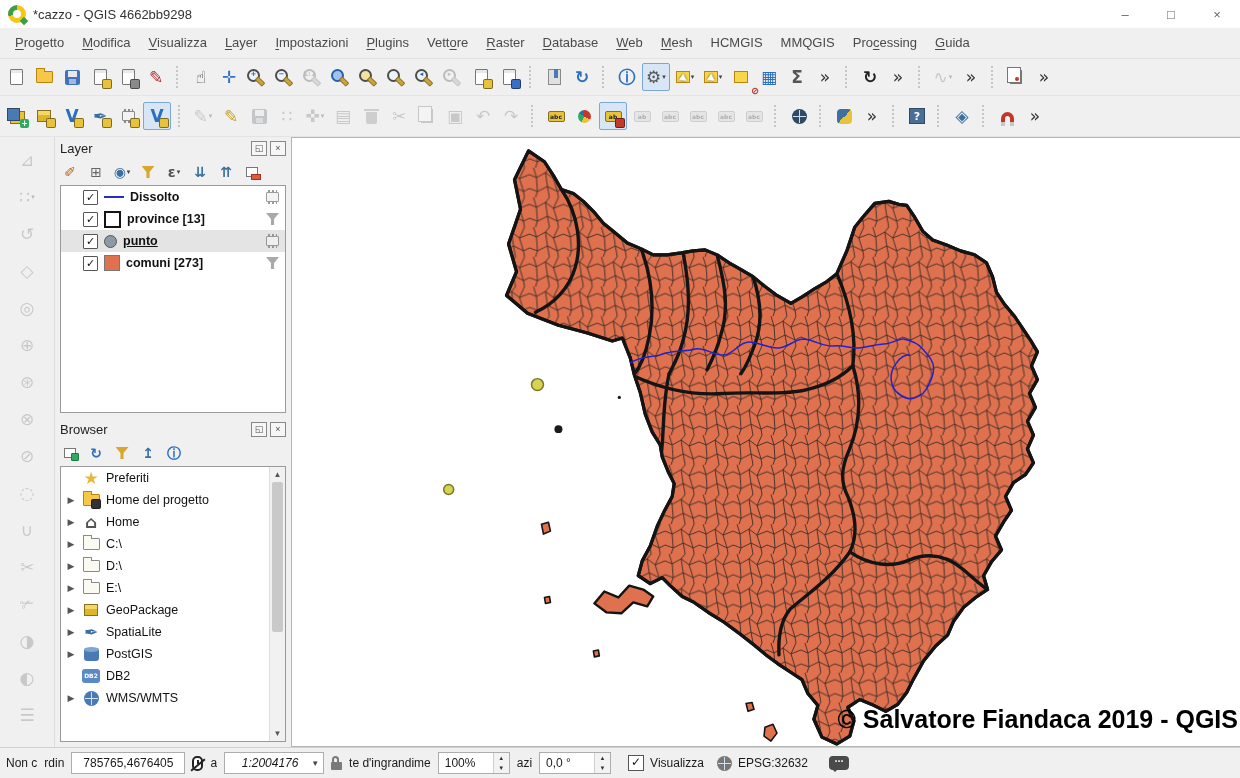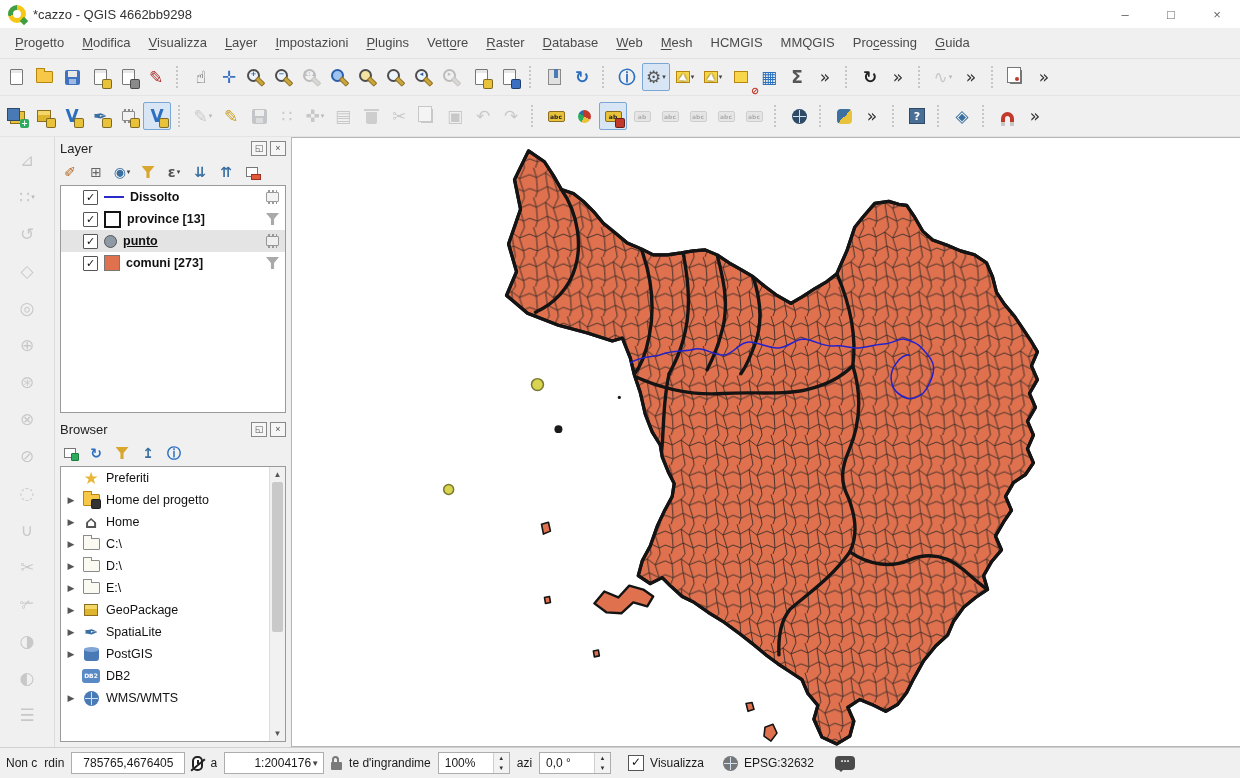--- a/index.html
+++ b/index.html
@@ -143,21 +143,21 @@
   .statusbar{height:30px;background:#f0f0f0;border-top:1px solid #d0d0d0;display:flex;align-items:center;padding:0 6px;gap:7px;flex:0 0 auto;font-size:12px;color:#1a1a1a;}
   .search{display:flex;align-items:center;border:1px solid #adadad;border-radius:2px;background:#fff;width:296px;height:22px;padding:0 5px;gap:5px;flex:0 0 auto;}
   .s-mag{width:9px;height:9px;border:2px solid #8a8a8a;border-radius:50%;position:relative;flex:0 0 auto;}
   .s-mag::after{content:"";position:absolute;width:5px;height:2px;background:#8a8a8a;transform:rotate(45deg);right:-4px;bottom:-2px;}
   .s-text{flex:1 1 auto;font-size:12px;color:#111;}
   .clr{width:14px;height:14px;border-radius:50%;background:#b9b9b9;color:#fff;font-size:9px;line-height:14px;text-align:center;flex:0 0 auto;}
   .sb-lbl{white-space:nowrap;overflow:hidden;flex:0 0 auto;}
   .field{border:1px solid #adadad;background:#fff;height:20px;display:flex;align-items:center;justify-content:center;font-size:12px;flex:0 0 auto;}
   .coordbox{width:112px;text-align:center;}
   .combo{width:90px;justify-content:space-between;padding:0 4px;}
-  .combo .cv{flex:1;text-align:right;}
+  .combo .cv{flex:1;text-align:center;font-style:italic;}
   .combo .ca{font-size:8px;color:#444;}
   .spin{display:flex;border:1px solid #adadad;background:#fff;height:20px;flex:0 0 auto;}
   .spin .val{padding:0 6px;display:flex;align-items:center;min-width:42px;}
   .spin .btns{display:flex;flex-direction:column;border-left:1px solid #cfcfcf;width:15px;}
   .spin .btns span{flex:1;font-size:6px;line-height:1;display:flex;align-items:center;justify-content:center;background:#f3f3f3;color:#333;}
   .sb-chk{width:14px;height:14px;background:#fff;border:1px solid #555;font-size:12px;line-height:13px;text-align:center;color:#111;flex:0 0 auto;}
   .sb-group{display:flex;align-items:center;gap:6px;flex:0 0 auto;}
 </style>
 </head>
 <body style="--map-fill: #e0714e; --map-outline: #141414;">
@@ -724,20 +724,21 @@
           <path d="M474,595 L482,592 L486,601 L480,609 L473,604 Z"></path>
         </g>
 
         <path class="dissolve" d="M339,227 C352,219 362,222 372,218 C382,214 394,216 404,213 C414,211 424,221 434,219 C444,217 448,206 458,206 C468,206 478,213 488,212 C498,211 504,203 513,203 C524,204 532,211 543,210 C554,209 560,213 568,212 C580,211 586,208 593,208 C602,208 608,202 613,203 C622,205 628,208 632,213 C639,221 643,226 643,232 C643,241 639,248 636,253 C632,260 624,264 617,263 C609,261 602,254 601,247 C599,239 602,231 606,227 C610,221 615,219 619,219" fill="none" stroke="#2222cc" stroke-width="1.5"></path>
 
         <circle class="pt-yellow" cx="246" cy="249" r="6" stroke="#77772e" stroke-width="1.5" fill="#d8d44f"></circle>
         <circle class="pt-yellow" cx="157" cy="355" r="5" stroke="#77772e" stroke-width="1.5" fill="#d8d44f"></circle>
         <circle cx="267" cy="294" r="4" fill="#1a1a1a"></circle>
         <circle cx="328" cy="262" r="1.6" fill="#1a1a1a"></circle>
       </svg>
+      <div class="copyright">© Salvatore Fiandaca 2019 - QGIS</div>
     </div>
   </div>
 
   <div class="statusbar">
     <span class="sb-lbl" style="max-width:36px">Non c</span>
     <span class="sb-lbl" style="max-width:26px">rdin</span>
     <span class="field coordbox">785765,4676405</span>
     <span class="ic ic-mouse"></span>
     <span class="sb-lbl">a</span>
     <span class="field combo">
@@ -758,19 +759,19 @@
       <span class="val">0,0 °</span>
       <span class="btns">
           <span>▲</span>
           <span>▼</span>
         </span>
     </span>
     <span class="sb-group" style="margin-left:10px">
       <span class="sb-chk">✓</span>
       <span class="sb-lbl">Visualizza</span>
     </span>
-    <span class="sb-group" style="margin-left:12px">
+    <span class="sb-group" style="margin-left:6px">
       <span class="ic ic-globe gray"></span>
       <span class="sb-lbl">EPSG:32632</span>
     </span>
     <span class="ic ic-bubble" style="margin-left:14px">···</span>
   </div>
 </div>
 
 </body></html>

